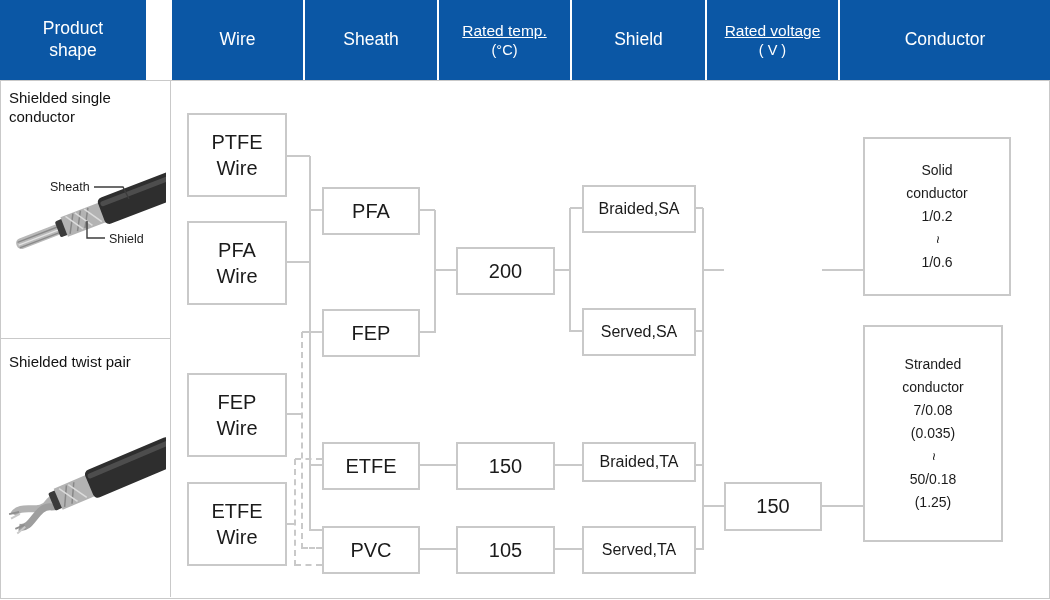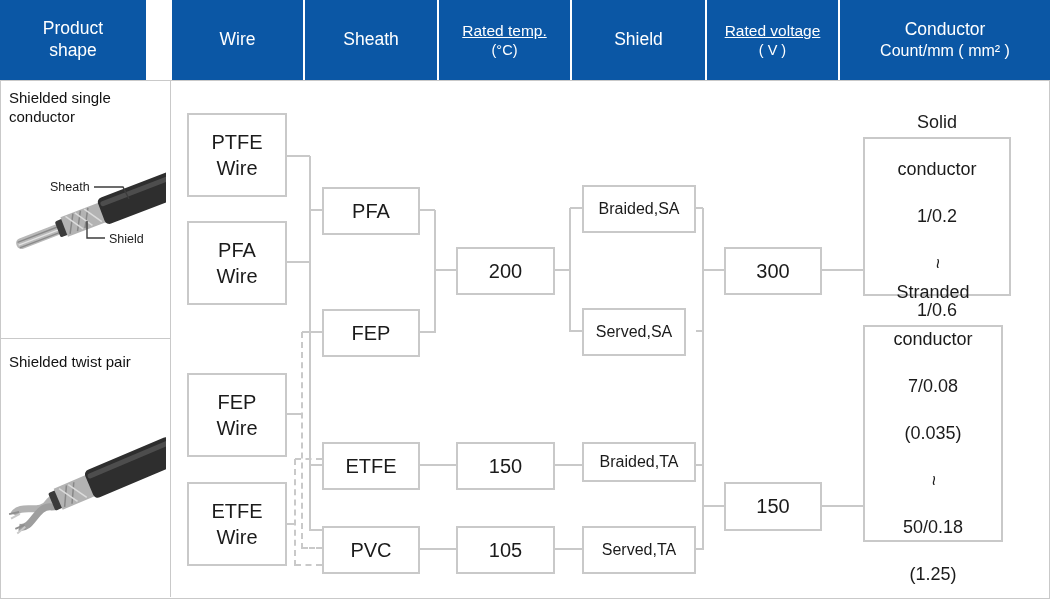--- a/index.html
+++ b/index.html
@@ -31,21 +31,21 @@
   .callout{font-size:12.5px;fill:#222;}
   
   .node{
     position:absolute;border:2px solid var(--line);background:#fff;box-sizing:border-box;
     display:flex;flex-direction:column;align-items:center;justify-content:center;
     text-align:center;color:var(--text);
   }
   .node.big{font-size:20px;line-height:26px;}
   .node.mid{font-size:20px;}
   .node.shield{font-size:16px;}
-  .node.cond{font-size:18px;line-height:23px;gap:24px;}
+  .node.cond{font-size:14px;line-height:23px;}
   .wave{display:inline-block;transform:rotate(90deg);}
 </style>
 </head>
 <body>
 
 <div class="screen">
 
   <div class="hcell" style="left:0;width:146px">
     <span class="h1">Product</span>
     <span class="h1">shape</span>
@@ -62,21 +62,20 @@
   </div>
   <div class="hcell" style="left:572px;width:133px">
     <span class="h1">Shield</span>
   </div>
   <div class="hcell small" style="left:707px;width:131px">
     <span class="h1">Rated voltage</span>
     <span class="h2">( V )</span>
   </div>
   <div class="hcell" style="left:840px;width:210px">
     <span class="h1">Conductor</span>
-    <span class="h1" style="font-size:16px">Count/mm ( mm² )</span>
   </div>
 
   <div class="body-frame"></div>
   <div class="v-divider"></div>
   <div class="h-divider"></div>
 
   <div class="panel-title" style="top:88px">Shielded single conductor</div>
 
   <svg class="cable-svg" style="left:4px;top:142px" width="162" height="150" viewBox="0 0 162 150">
     <g transform="rotate(-21 80 78)">
@@ -158,33 +157,30 @@
   <div class="node mid" style="left:456px;top:442px;width:99px;height:48px">
     <span>150</span>
   </div>
   <div class="node mid" style="left:456px;top:526px;width:99px;height:48px">
     <span>105</span>
   </div>
 
   <div class="node shield" style="left:582px;top:185px;width:114px;height:48px">
     <span>Braided,SA</span>
   </div>
-  <div class="node shield" style="left:582px;top:308px;width:104px;height:48px">
+  <div class="node shield" style="left:582px;top:308px;width:114px;height:48px">
     <span>Served,SA</span>
   </div>
   <div class="node shield" style="left:582px;top:442px;width:114px;height:40px">
     <span>Braided,TA</span>
   </div>
   <div class="node shield" style="left:582px;top:526px;width:114px;height:48px">
     <span>Served,TA</span>
   </div>
 
-  <div class="node mid" style="left:724px;top:247px;width:98px;height:48px">
-    <span>300</span>
-  </div>
   <div class="node mid" style="left:724px;top:482px;width:98px;height:49px">
     <span>150</span>
   </div>
 
   <div class="node cond" style="left:863px;top:137px;width:148px;height:159px">
     <span>Solid</span>
     <span>conductor</span>
     <span>1/0.2</span>
     <span class="wave">~</span>
     <span>1/0.6</span>

